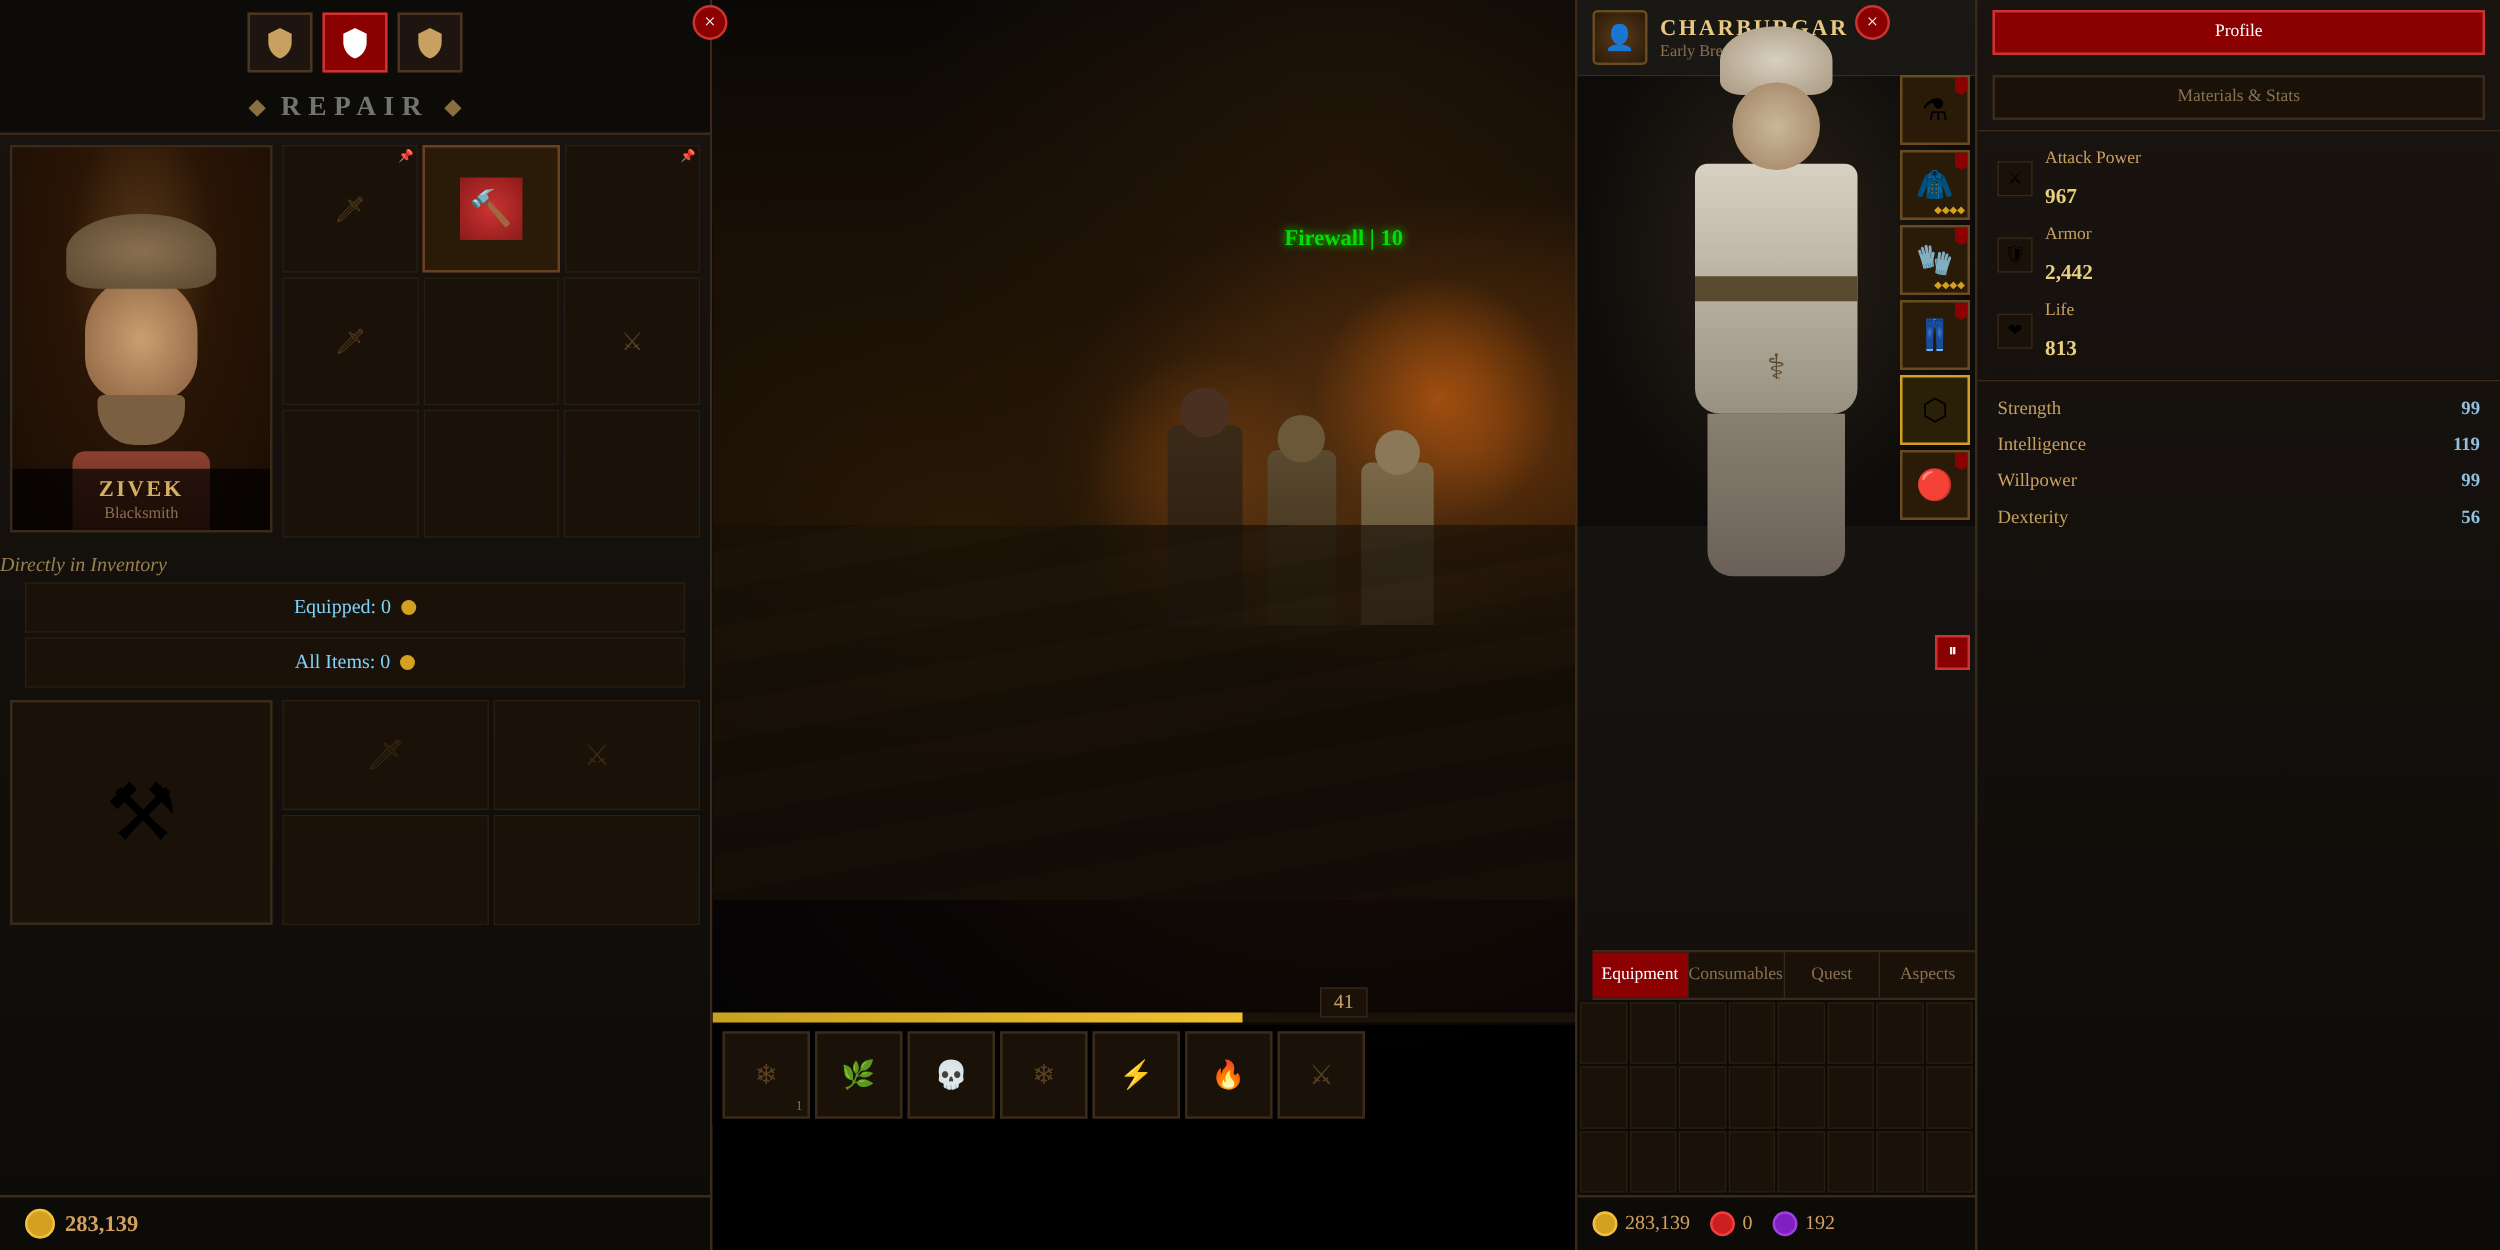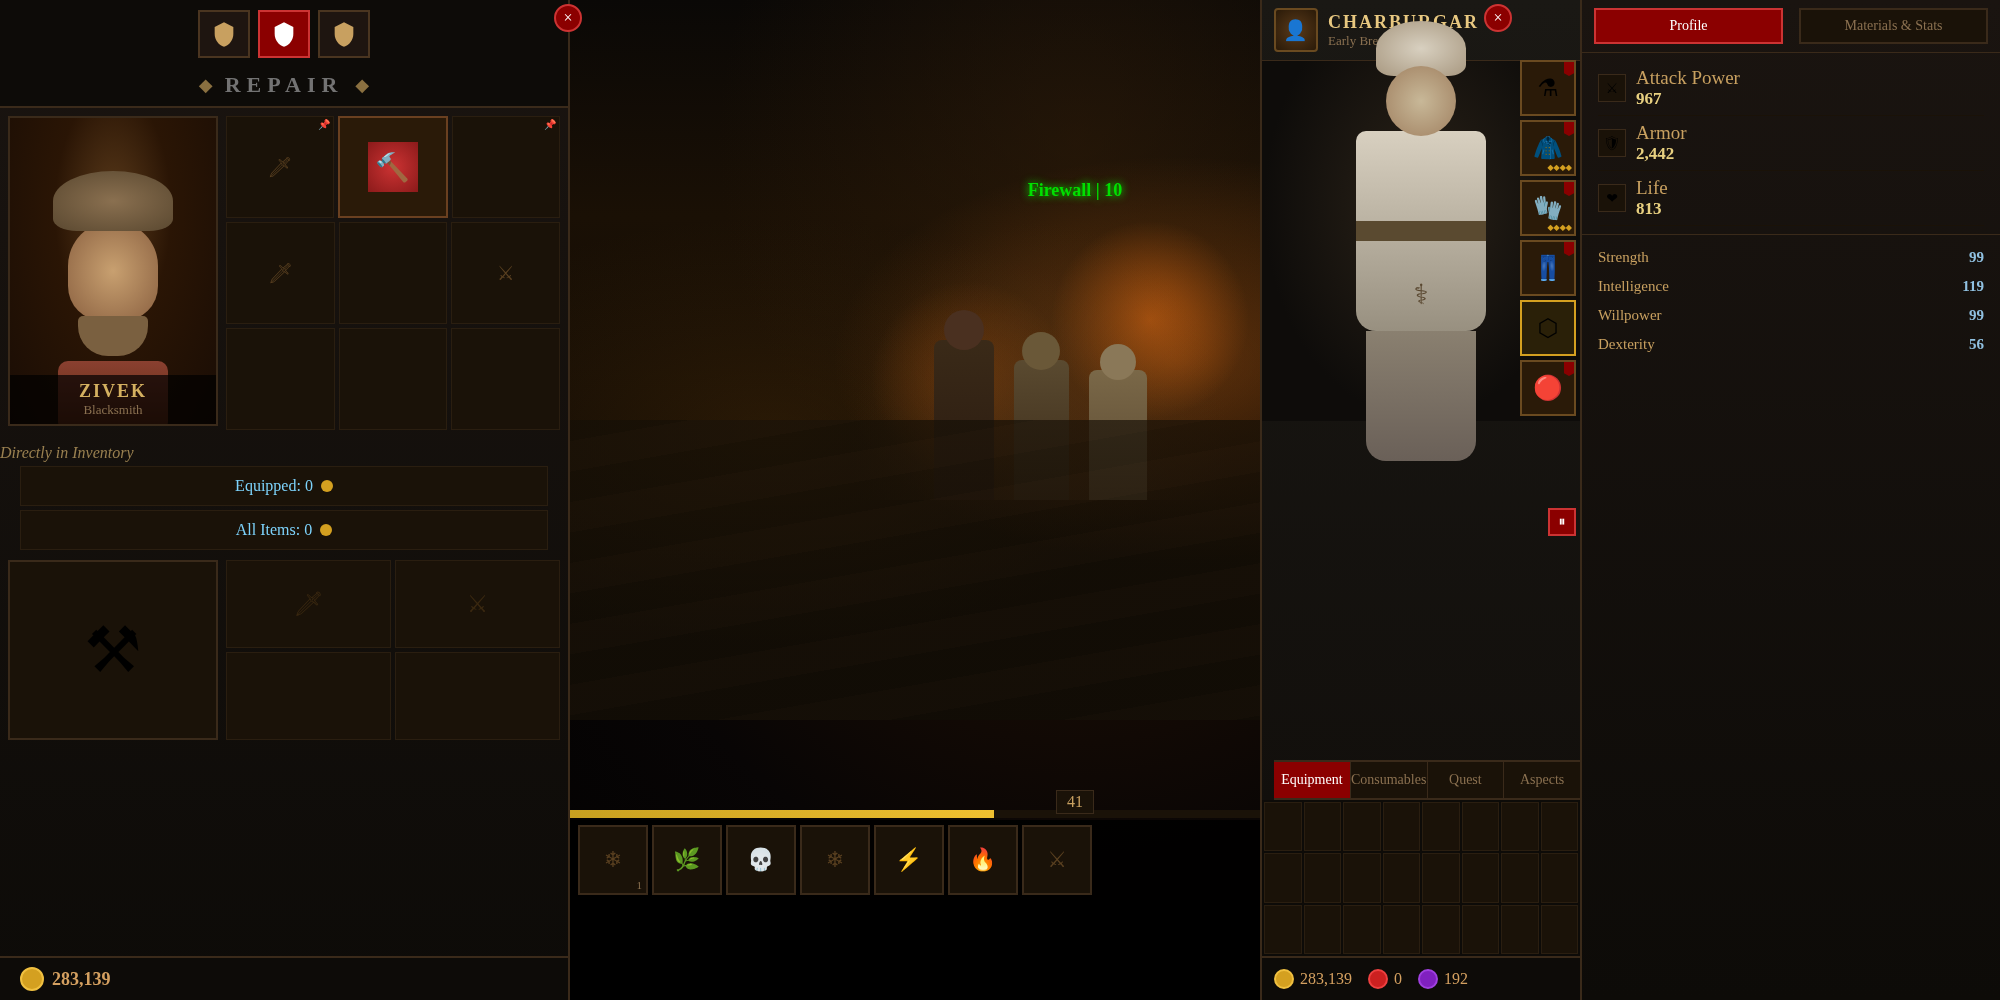--- a/index.html
+++ b/index.html
@@ -394,20 +394,21 @@
     }
     .char-name { color: #e8c880; font-size: 18px; font-weight: bold; letter-spacing: 2px; }
     .char-class { color: #8a7050; font-size: 13px; }
 
     
     .profile-tabs {
       display: flex;
       gap: 16px;
       padding: 8px 12px;
       border-bottom: 1px solid #3a2a1a;
+      flex-direction: column;
     }
     .profile-tab {
       flex: 1;
       padding: 8px 0;
       text-align: center;
       font-size: 14px;
       cursor: pointer;
       border: 2px solid #3a2a1a;
       color: #8a7050;
       background: #1a1208;
@@ -430,22 +431,22 @@
       gap: 10px;
     }
     .stat-icon {
       width: 28px; height: 28px;
       background: #1a1208;
       border: 1px solid #3a2a1a;
       display: flex; align-items: center; justify-content: center;
       font-size: 14px;
       flex-shrink: 0;
     }
-    .stat-name { color: #c8a060; font-size: 19px; flex: 1; }
-    .stat-value { color: #e8d080; font-size: 17px; font-weight: bold; }
+    .stat-name { color: #c8a060; font-size: 14px; flex: 1; }
+    .stat-value { color: #e8d080; font-size: 17px; font-weight: bold; margin-top: 12px; }
 
     
     .secondary-stats {
       padding: 8px 16px;
     }
     .sec-stat-row {
       display: flex; justify-content: space-between;
       padding: 6px 0;
     }
     .sec-stat-name { color: #c8a060; font-size: 15px; }

